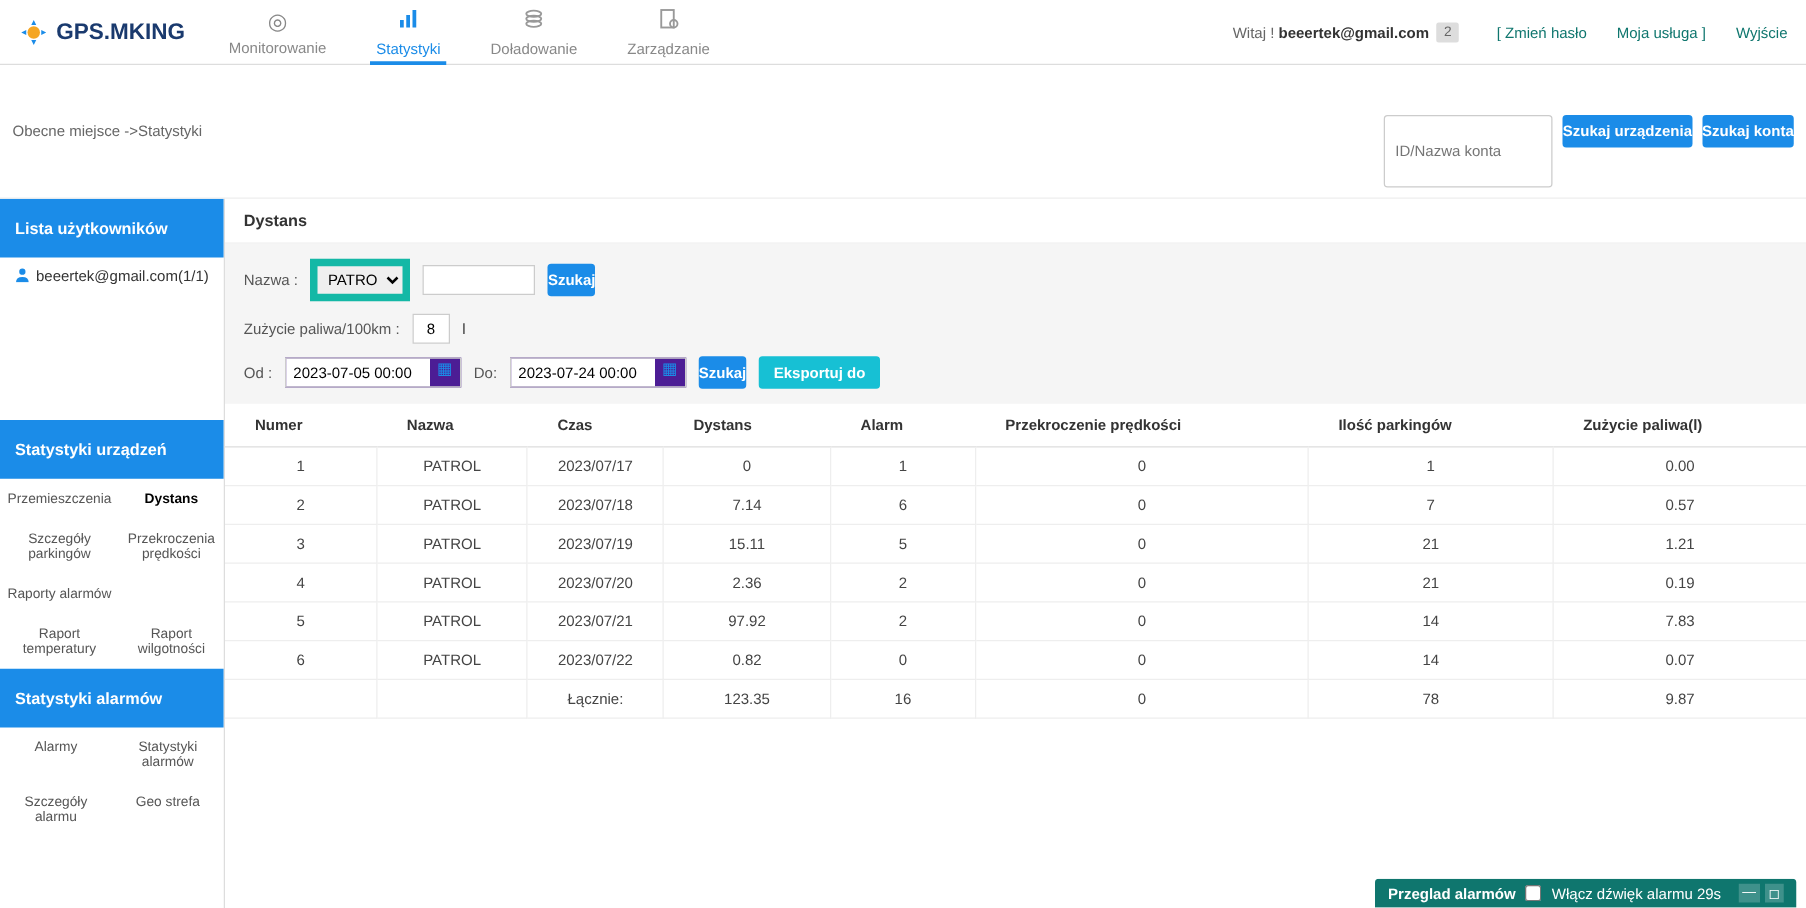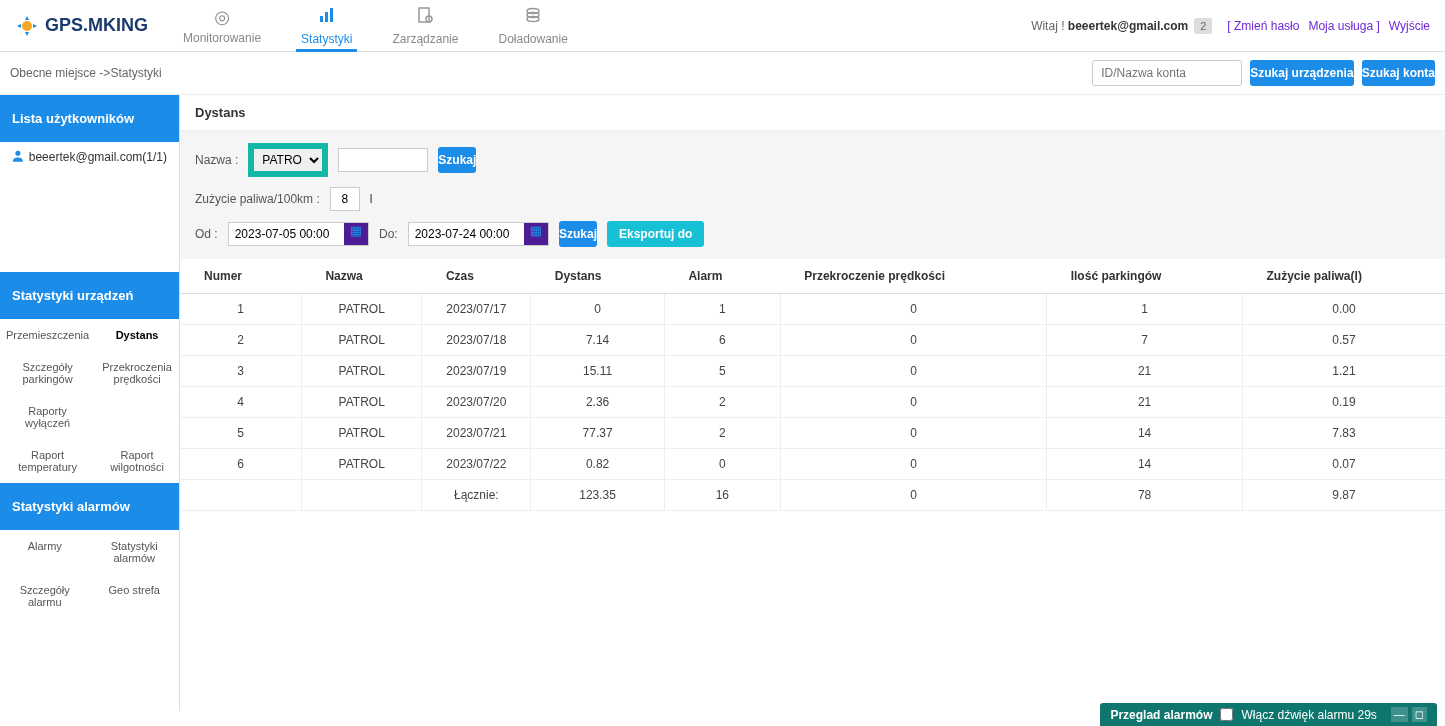--- a/index.html
+++ b/index.html
@@ -6,26 +6,26 @@
 body { font-family: Arial, sans-serif; font-size: 13px; color: #333; background: #fff; }
 .header { display: flex; align-items: center; height: 52px; border-bottom: 1px solid #ddd; }
 .logo { display: flex; align-items: center; padding: 0 15px; font-weight: bold; font-size: 18px; color: #1a3a6e; }
 .logo-icon { width: 24px; height: 24px; margin-right: 6px; display: inline-flex; }
 .nav-tabs { display: flex; height: 52px; }
 .nav-tab { display: flex; flex-direction: column; align-items: center; justify-content: center; padding: 0 20px; cursor: pointer; color: #888; font-size: 12px; position: relative; }
 .nav-tab.active { color: #1b8ce8; }
 .nav-tab.active::after { content: ''; position: absolute; bottom: 0; left: 15px; right: 15px; height: 3px; background: #1b8ce8; }
 .nav-tab .icon { font-size: 18px; margin-bottom: 3px; }
 .header-right { margin-left: auto; padding-right: 15px; display: flex; align-items: center; font-size: 12px; color: #666; }
-.header-right a { color: #6d28d9; text-decoration: none; margin-left: 9px; cursor: pointer; }
+.header-right a { color: #0f766e; text-decoration: none; margin-left: 24px; cursor: pointer; }
 .header-right b { color: #333; }
 .badge { background: #ddd; color: #666; padding: 2px 6px; margin: 0 6px; border-radius: 2px; font-size: 11px; }
 .breadcrumb-row { display: flex; align-items: center; padding: 8px 10px; border-bottom: 1px solid #eee; font-size: 12px; color: #666; }
 .breadcrumb-right { margin-left: auto; display: flex; gap: 8px; align-items: center; }
-.search-input { border: 1px solid #ccc; border-radius: 3px; padding: 5px 8px; font-size: 12px; width: 150px; }
+.search-input { border: 1px solid #ccc; border-radius: 3px; padding: 21px 8px; font-size: 12px; width: 135px; margin-top: 32px; }
 .btn-primary { background: #1b8ce8; color: #fff; border: none; border-radius: 3px; padding: 6px 0; font-size: 12px; cursor: pointer; font-weight: bold; }
 .btn-cyan { background: #17c0d4; color: #fff; border: none; border-radius: 3px; padding: 6px 12px; font-size: 12px; cursor: pointer; font-weight: bold; }
 .main { display: flex; height: calc(100vh - 110px); }
 .sidebar { width: 180px; border-right: 1px solid #ddd; overflow-y: auto; }
 .sidebar-header { background: #1b8ce8; color: #fff; padding: 16px 12px; font-size: 13px; font-weight: bold; }
 .sidebar-user { padding: 8px 12px; font-size: 12px; display: flex; align-items: center; color: #333; }
 .user-icon { width: 14px; height: 14px; margin-right: 5px; display: inline-block; }
 .sidebar-links { display: grid; grid-template-columns: 1fr 1fr; gap: 0; }
 .sidebar-links a { padding: 10px 6px; text-align: center; font-size: 11px; color: #555; text-decoration: none; cursor: pointer; }
 .sidebar-links a.active { color: #000; font-weight: bold; }
@@ -77,35 +77,35 @@
             <rect x="2" y="10" width="3" height="6" fill="#1b8ce8"></rect>
             <rect x="7" y="6" width="3" height="10" fill="#1b8ce8"></rect>
             <rect x="12" y="2" width="3" height="14" fill="#1b8ce8"></rect>
           </svg>
       </span>
       <span>Statystyki</span>
     </div>
     <div class="nav-tab">
       <span class="icon">
         <svg width="18" height="18" viewBox="0 0 18 18">
-            <rect x="3" y="2" width="10" height="14" fill="none" stroke="#999" stroke-width="1.5"></rect>
-            <circle cx="13" cy="13" r="3" fill="none" stroke="#999" stroke-width="1.5"></circle>
-          </svg>
-      </span>
-      <span>Zarządzanie</span>
+            <ellipse cx="9" cy="5" rx="6" ry="2.5" fill="none" stroke="#999" stroke-width="1.5"></ellipse>
+            <ellipse cx="9" cy="9" rx="6" ry="2.5" fill="none" stroke="#999" stroke-width="1.5"></ellipse>
+            <ellipse cx="9" cy="13" rx="6" ry="2.5" fill="none" stroke="#999" stroke-width="1.5"></ellipse>
+          </svg>
+      </span>
+      <span>Doładowanie</span>
     </div>
     <div class="nav-tab">
       <span class="icon">
         <svg width="18" height="18" viewBox="0 0 18 18">
-            <ellipse cx="9" cy="5" rx="6" ry="2.5" fill="none" stroke="#999" stroke-width="1.5"></ellipse>
-            <ellipse cx="9" cy="9" rx="6" ry="2.5" fill="none" stroke="#999" stroke-width="1.5"></ellipse>
-            <ellipse cx="9" cy="13" rx="6" ry="2.5" fill="none" stroke="#999" stroke-width="1.5"></ellipse>
-          </svg>
-      </span>
-      <span>Doładowanie</span>
+            <rect x="3" y="2" width="10" height="14" fill="none" stroke="#999" stroke-width="1.5"></rect>
+            <circle cx="13" cy="13" r="3" fill="none" stroke="#999" stroke-width="1.5"></circle>
+          </svg>
+      </span>
+      <span>Zarządzanie</span>
     </div>
   </div>
   <div class="header-right">
     <span>Witaj !</span>&nbsp;
     <b>beeertek@gmail.com</b>
     <span class="badge">2</span>
     <a>[ Zmień hasło</a>
     <a>Moja usługa ]</a>
     <a>Wyjście</a>
   </div>
@@ -134,21 +134,21 @@
       </span>
       <span>beeertek@gmail.com(1/1)</span>
     </div>
     <div class="gap-space"></div>
     <div class="sidebar-header">Statystyki urządzeń</div>
     <div class="sidebar-links" id="links2">
         <a>Przemieszczenia</a>
         <a class="active">Dystans</a>
         <a>Szczegóły parkingów</a>
         <a>Przekroczenia prędkości</a>
-        <a>Raporty wyłączeń</a>
+        <a>Raporty alarmów</a>
         <a></a>
         <a>Raport temperatury</a>
         <a>Raport wilgotności</a>
       </div>
     <div class="sidebar-header">Statystyki alarmów</div>
     <div class="sidebar-links" id="links3">
         <a>Alarmy</a>
         <a>Statystyki alarmów</a>
         <a>Szczegóły alarmu</a>
         <a>Geo strefa</a>
@@ -235,21 +235,21 @@
             <td>2.36</td>
             <td>2</td>
             <td>0</td>
             <td>21</td>
             <td>0.19</td>
           </tr>
           <tr>
             <td>5</td>
             <td>PATROL</td>
             <td>2023/07/21</td>
-            <td>77.37</td>
+            <td>97.92</td>
             <td>2</td>
             <td>0</td>
             <td>14</td>
             <td>7.83</td>
           </tr>
           <tr>
             <td>6</td>
             <td>PATROL</td>
             <td>2023/07/22</td>
             <td>0.82</td>

